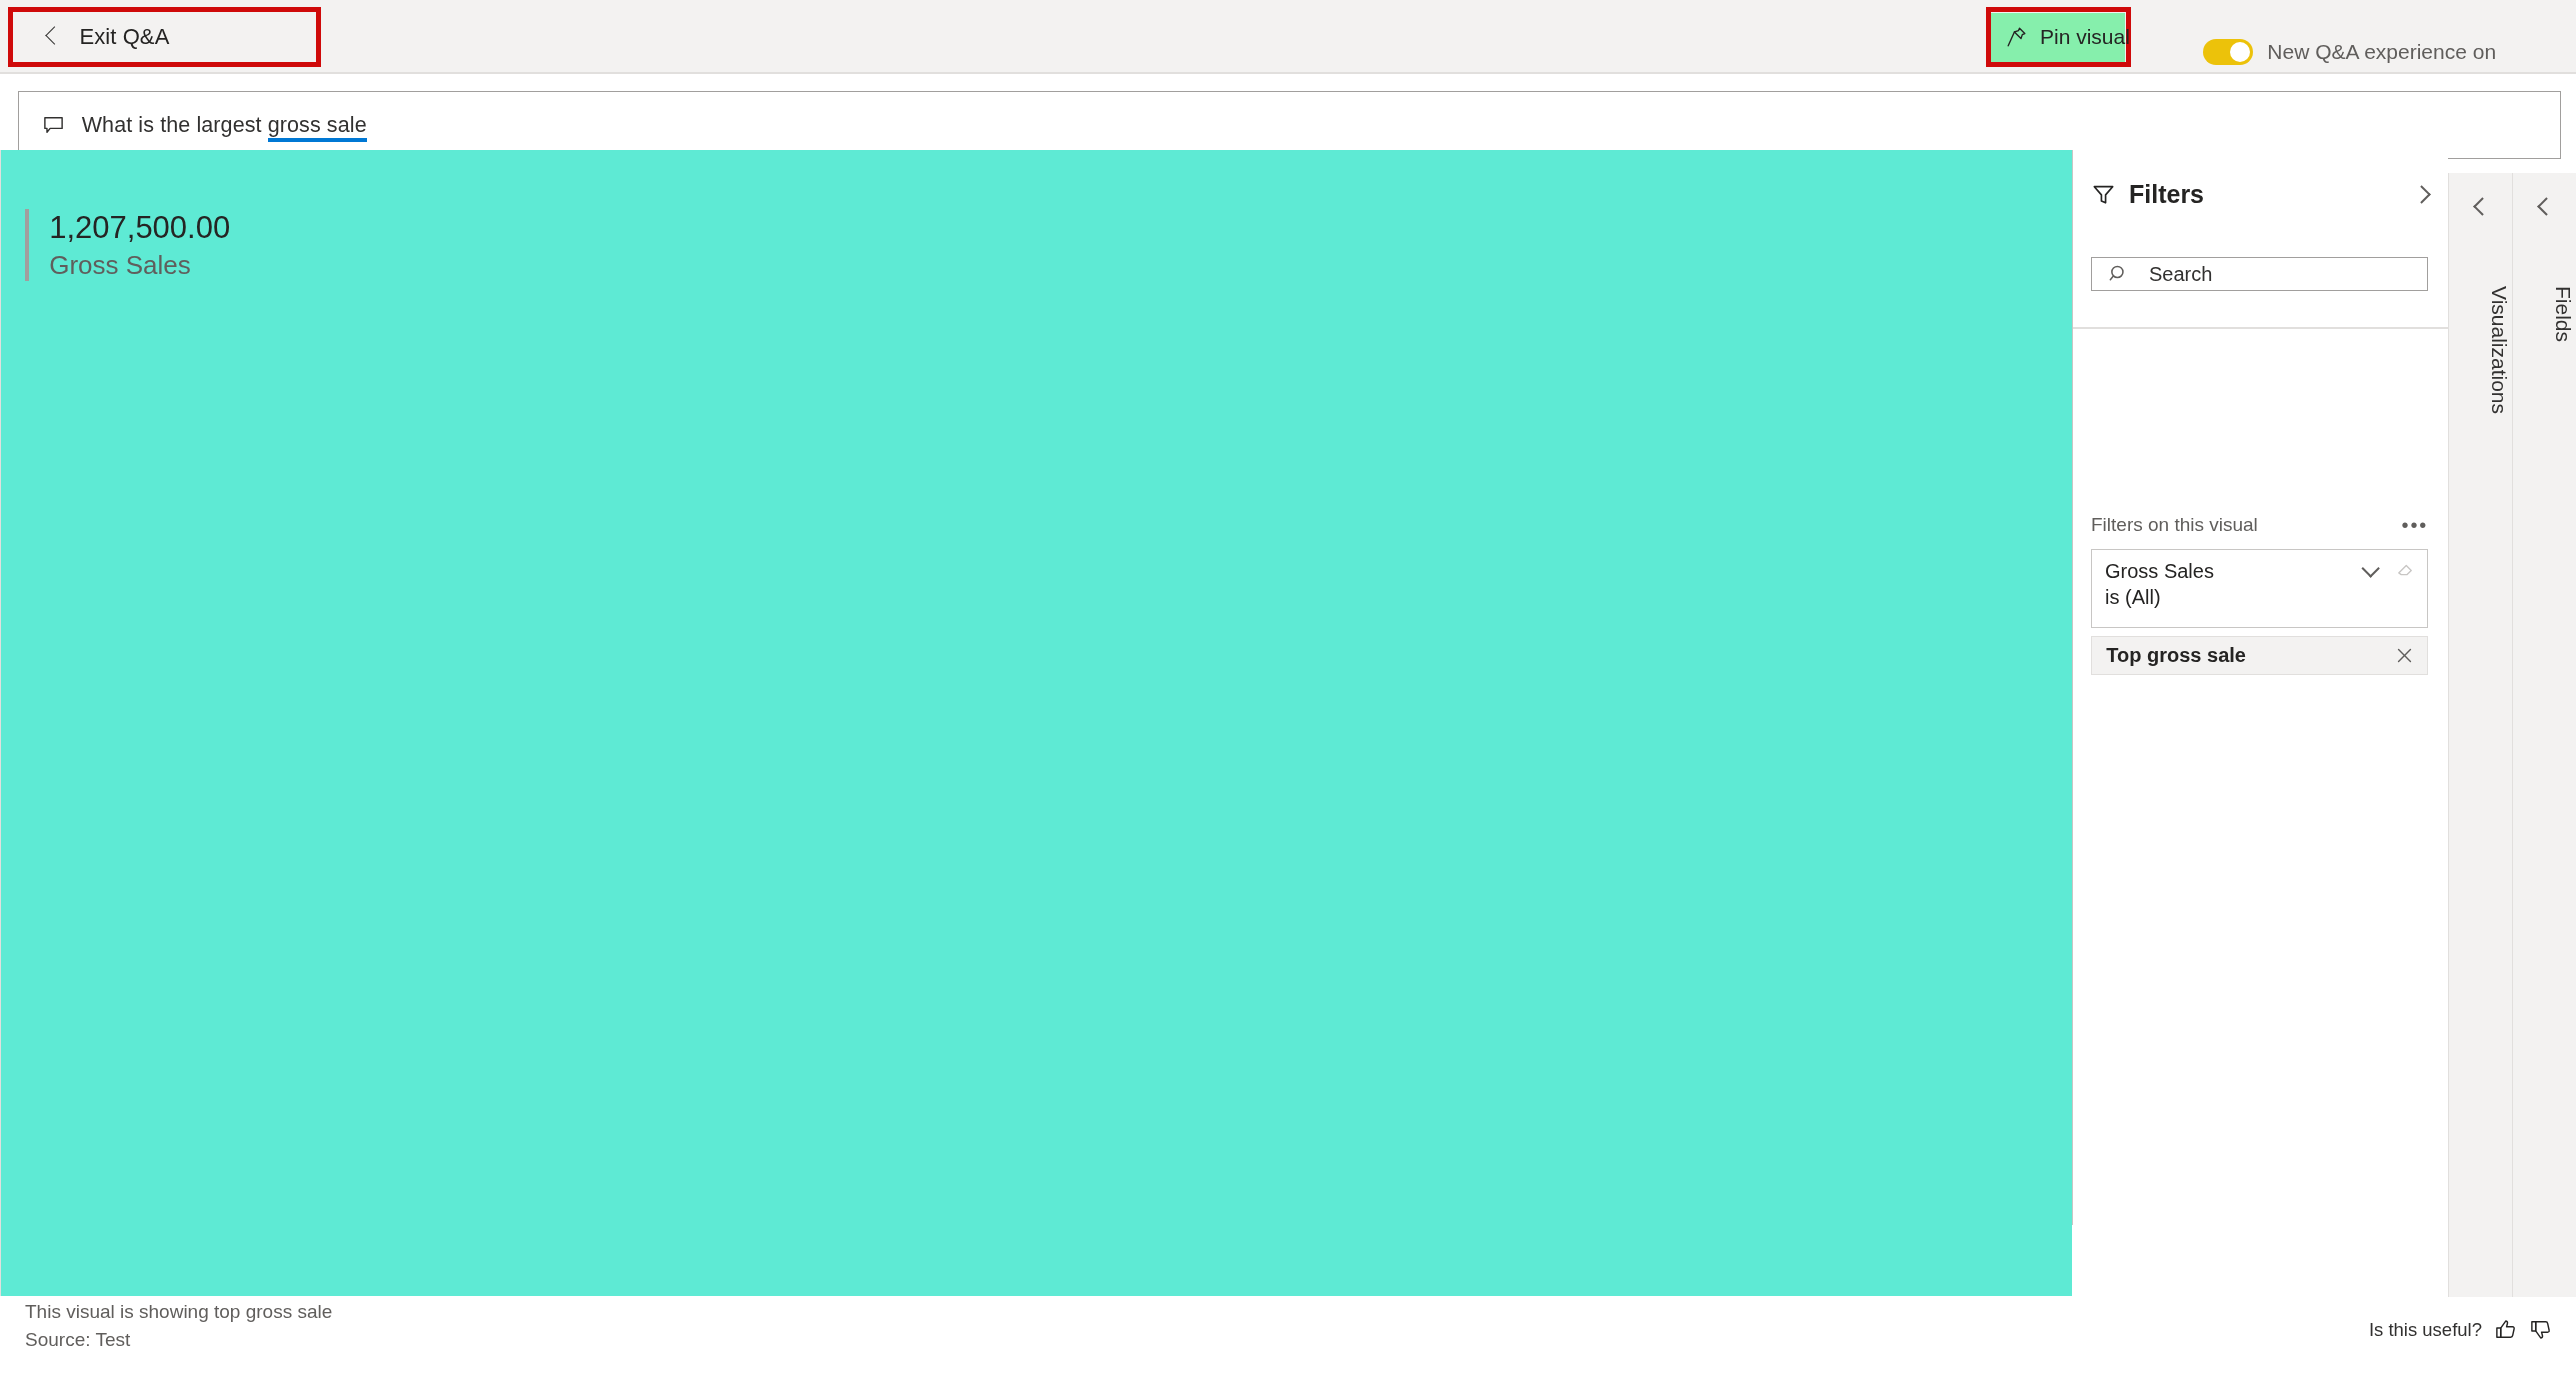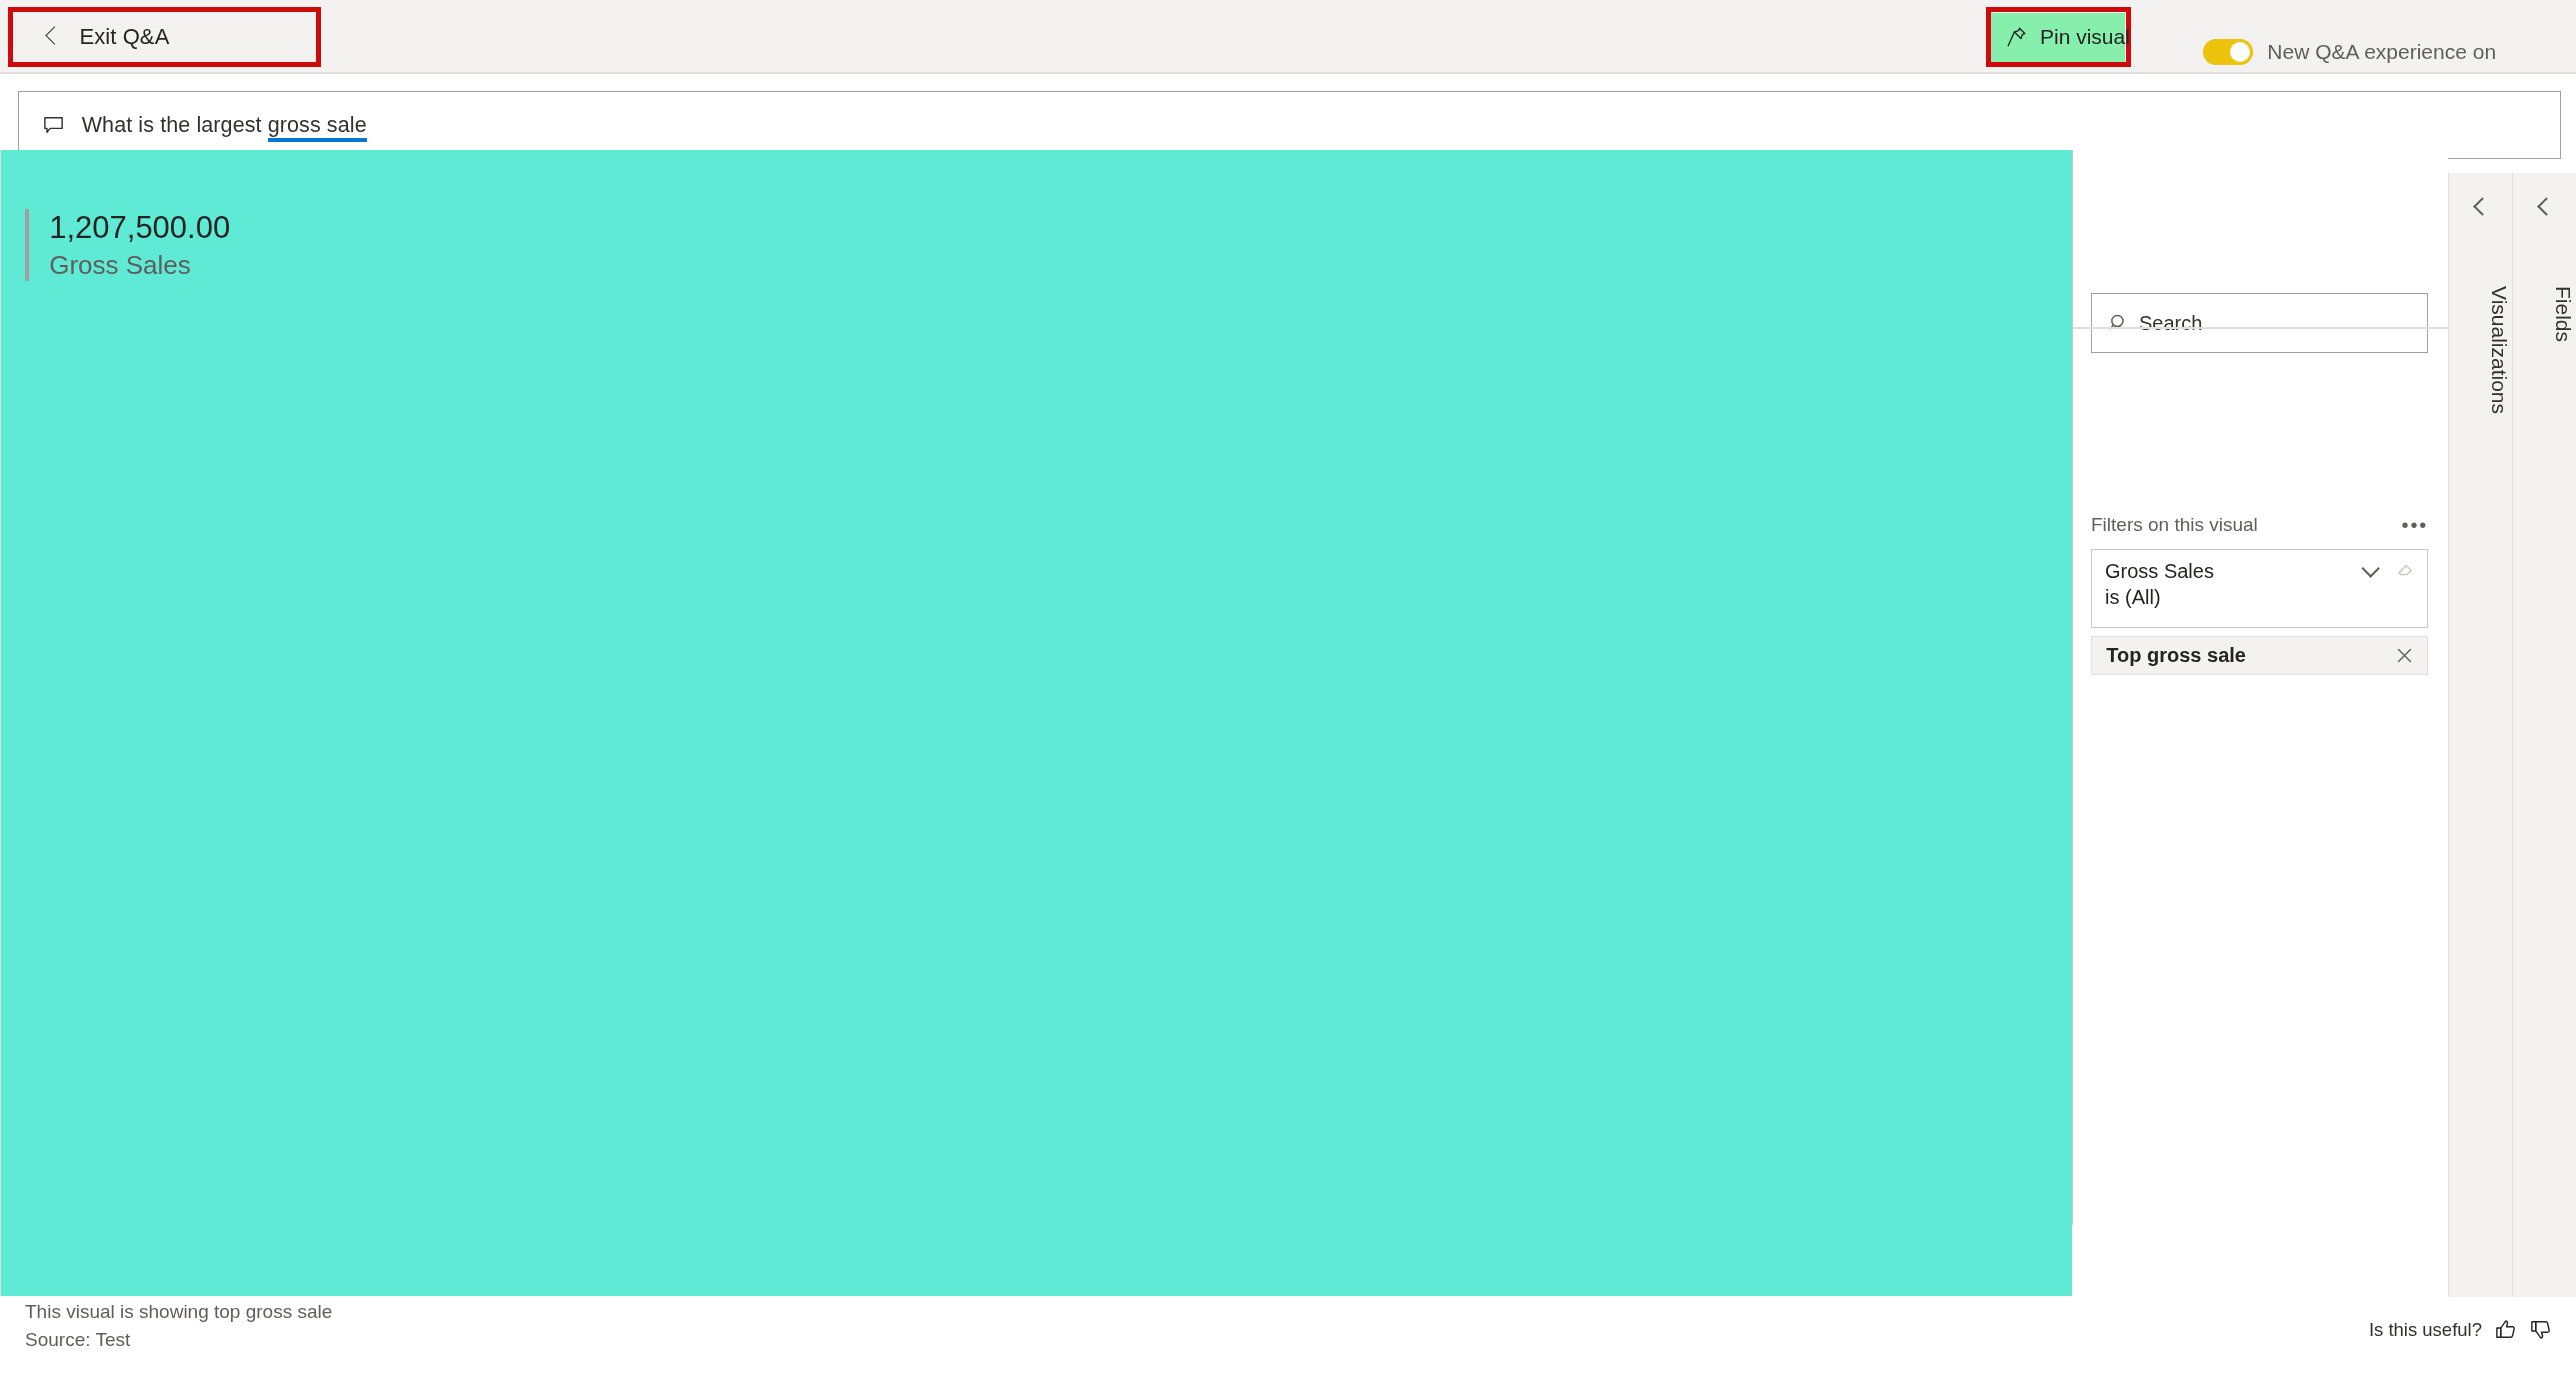--- a/index.html
+++ b/index.html
@@ -251,29 +251,28 @@
     left: 4.2px; top: 4.2px;
     width: 11.3px; height: 11.3px;
     border-right: 2.4px solid #605e5c;
     border-top: 2.4px solid #605e5c;
     transform: rotate(45deg);
   }
 
   .search-box {
     position: absolute;
     left: 18px; top: 107px;
-    width: 337px; height: 60px;
+    width: 337px; height: 34px;
     border: 1.8px solid #a19f9d;
     background: #ffffff;
     display: flex;
     align-items: center;
     padding-left: 15.5px;
-    gap: 10px;
+    gap: 20px;
     cursor: text;
-    margin-top: 36px;
   }
   .search-icon { width: 21.5px; height: 21.5px; flex: 0 0 auto; }
   .search-placeholder {
     font-size: 20px;
     color: #323130;
   }
 
   .pane-divider {
     position: absolute;
     left: 0; top: 177px;
@@ -455,20 +454,29 @@
       <div class="card-accent"></div>
       <div class="card-body">
         <div class="card-value">1,207,500.00</div>
         <div class="card-caption">Gross Sales</div>
       </div>
     </div>
   </div>
 
   <div class="filters-pane">
 
+    <div class="filters-header">
+      <span class="funnel-icon">
+        <svg viewBox="0 0 24 24" width="25" height="25" fill="none" stroke="#252423" stroke-width="1.6" stroke-linecap="round" stroke-linejoin="round">
+          <path d="M3.2 4.5 H20.8 L14 12.4 V20 L10 18.2 V12.4 Z"></path>
+        </svg>
+      </span>
+      <span class="filters-title">Filters</span>
+      <span class="chev-right-sm"></span>
+    </div>
 
     <div class="search-box">
       <span class="search-icon">
         <svg viewBox="0 0 24 24" width="21.5" height="21.5" fill="none" stroke="#605e5c" stroke-width="1.7" stroke-linecap="round">
           <circle cx="10.5" cy="10" r="6.2"></circle>
           <line x1="6.0" y1="14.6" x2="2.6" y2="18.6"></line>
         </svg>
       </span>
       <span class="search-placeholder">Search</span>
     </div>

